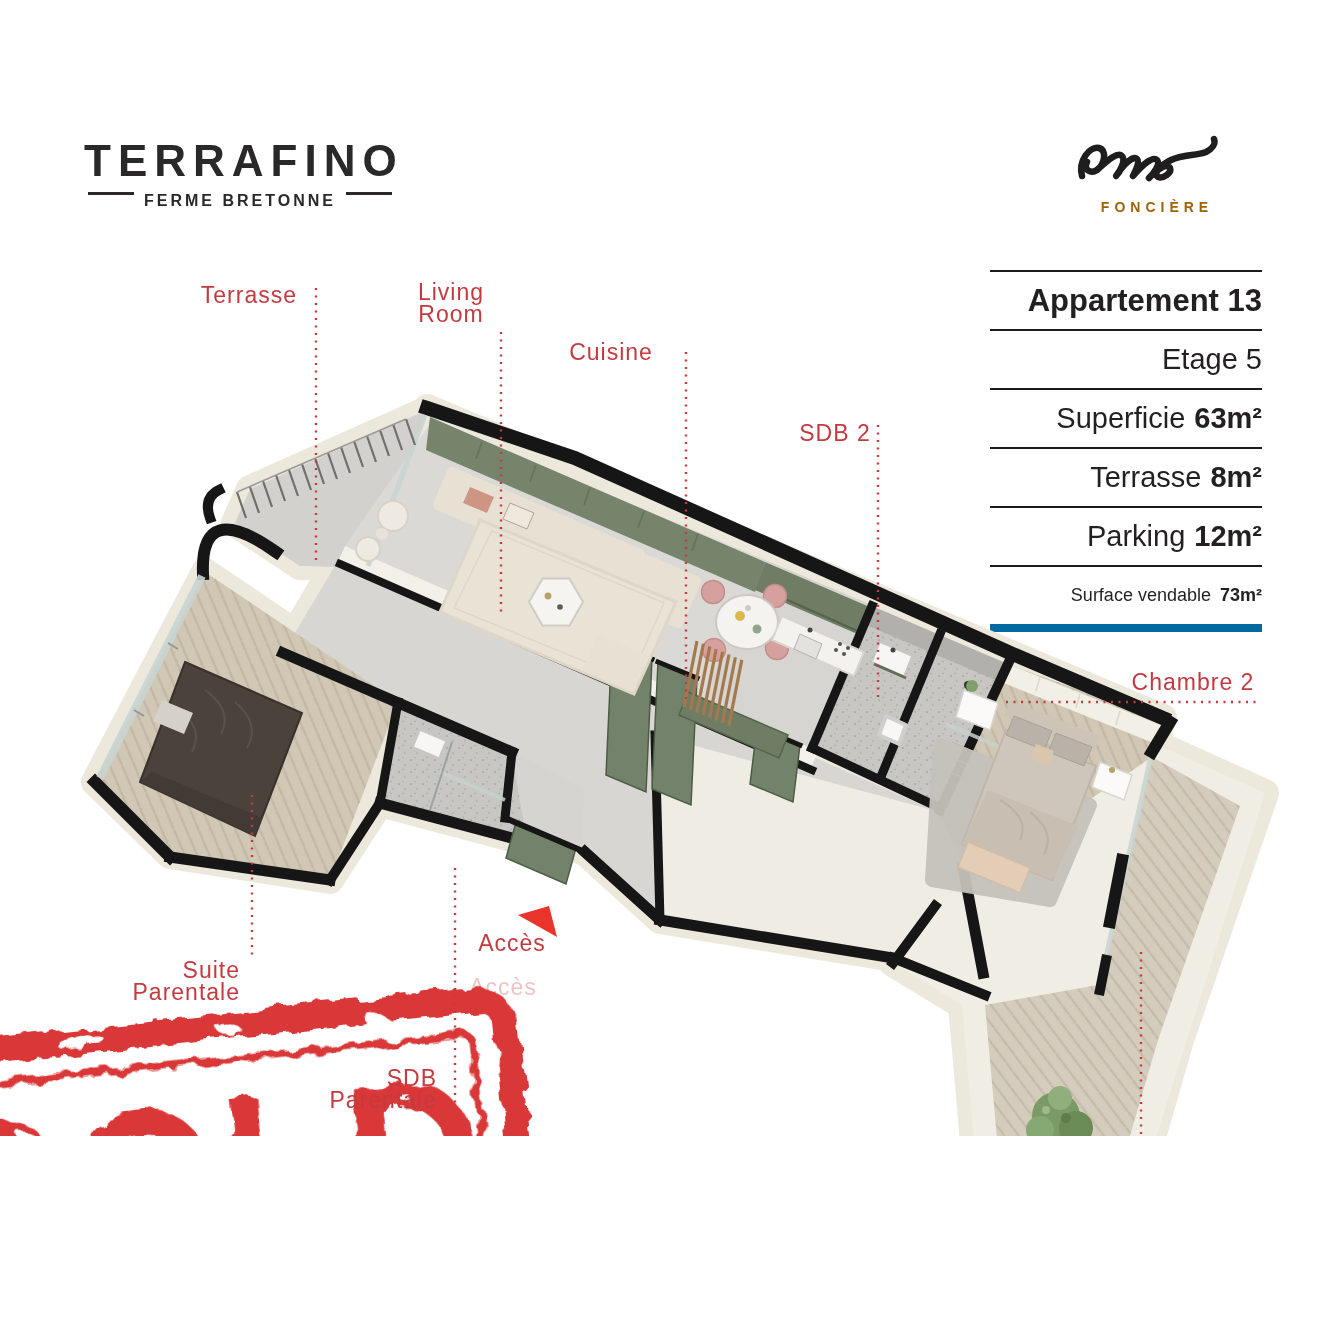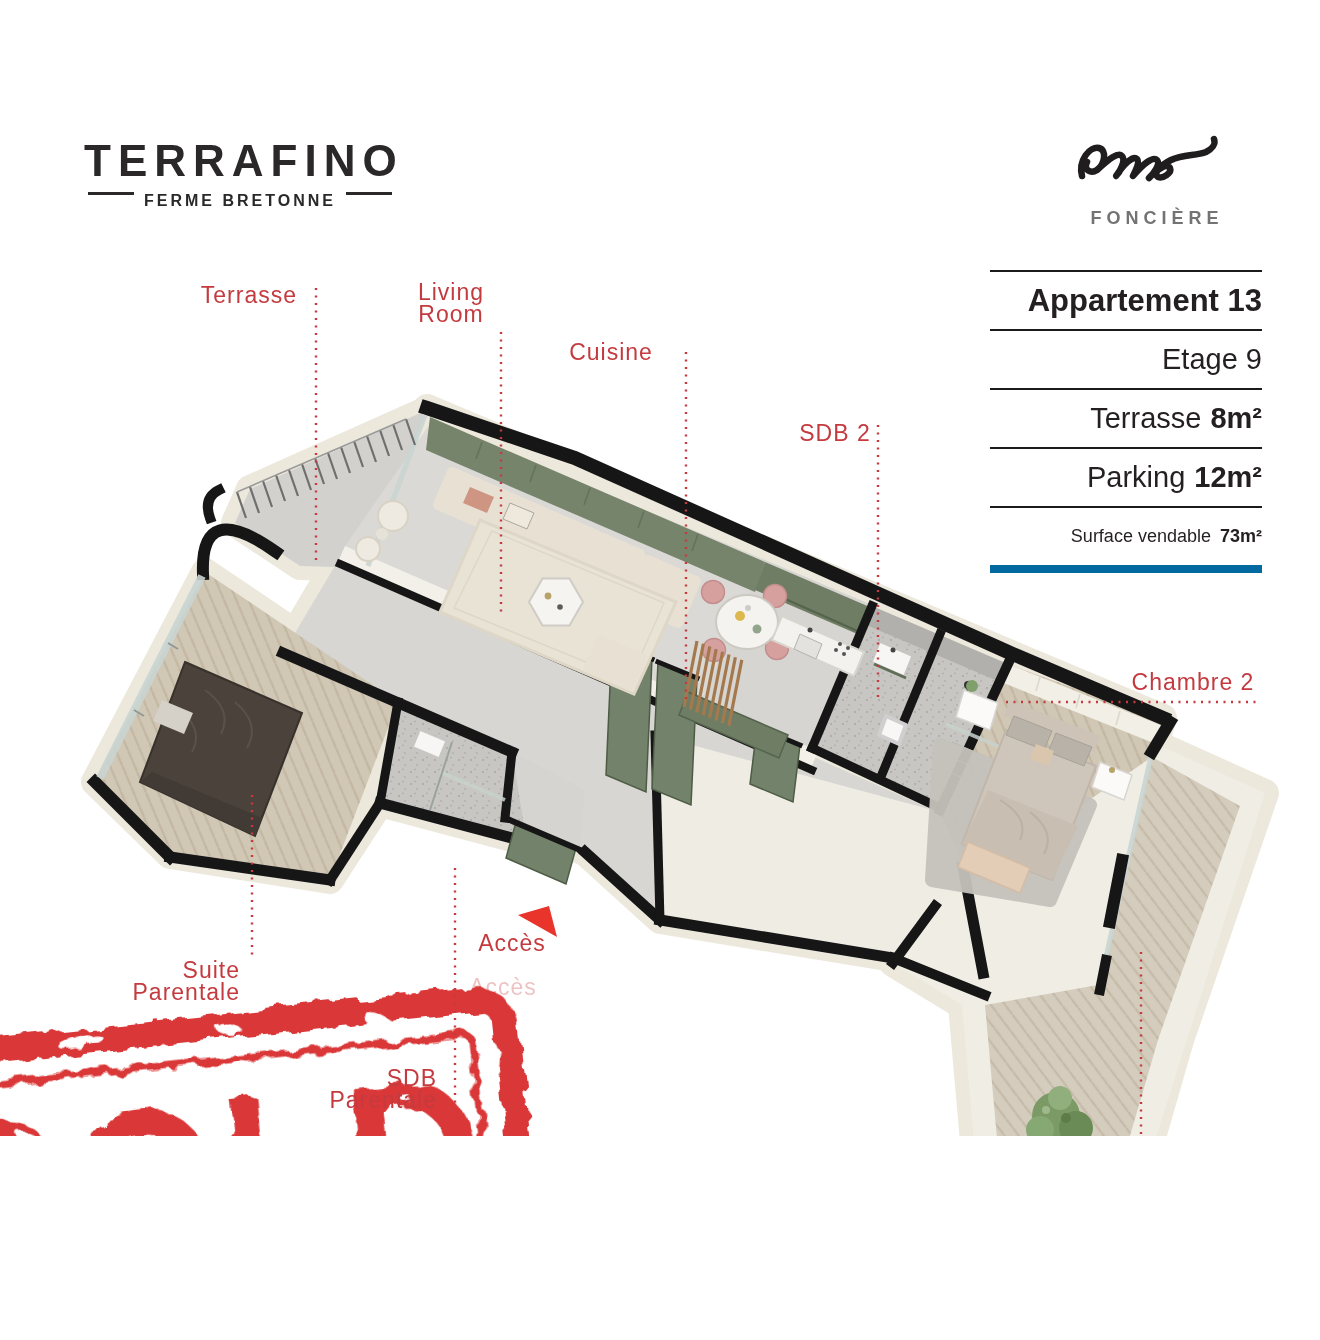--- a/index.html
+++ b/index.html
@@ -5,21 +5,21 @@
   html,body{margin:0;padding:0;background:#fff;}
   .canvas{position:relative;width:1320px;height:1136px;background:#ffffff;overflow:hidden;
           font-family:"Liberation Sans",sans-serif;}
   
   .brand{position:absolute;left:84px;top:136px;width:312px;text-align:center;color:#262425;}
   .brand-name{font-size:44px;font-weight:700;letter-spacing:7px;color:#2a2829;}
   .brand-sub{margin-top:6px;display:flex;align-items:flex-start;justify-content:center;gap:10px;}
   .brand-sub .bline{display:inline-block;width:46px;height:3px;background:#2a2829;}
   .brand-sub .btext{font-size:16px;font-weight:700;letter-spacing:3px;color:#2a2829;}
   .partner{position:absolute;left:1062px;top:126px;width:190px;text-align:center;color:#222021;}
-  .partner-sub{font-size:18px;font-weight:700;letter-spacing:5px;margin-top:16px;color:#737373;}
+  .partner-sub{font-size:14px;font-weight:700;letter-spacing:5px;margin-top:7px;color:#a16207;}
   
   .info{position:absolute;left:990px;top:270px;width:272px;color:#241f20;}
   .info-row{display:flex;justify-content:flex-end;align-items:center;gap:9px;height:57px;
             border-top:2px solid #1d1a1a;font-size:29px;}
   .info-row:last-child{border-bottom:8px solid #0369a1;font-size:18px;}
   .info-row .b{font-weight:700;font-size:31px;text-align:center;}
   .info-row .val{font-weight:700;}
   
   svg.plan{position:absolute;left:0;top:0;}
   .rlabel{fill:#c43a3f;font-size:23px;letter-spacing:1px;font-weight:500;}
@@ -49,21 +49,25 @@
       <path d="M10,50 C6,34 18,20 27,22 C35,24 33,38 25,44 C19,48 11,44 15,36 M25,44 C37,33 46,26 50,30 C54,34 48,46 44,50 C52,38 61,29 65,33 C68,36 63,46 61,50 C71,38 81,30 85,34 C89,38 81,48 77,52 M77,52 C85,43 95,37 98,42 C100,47 91,53 86,51 C81,48 87,40 99,34 C111,28 124,30 134,26 C140,23 144,18 142,13" fill="none" stroke="#1f1d1e" stroke-width="6.5" stroke-linecap="round" stroke-linejoin="round"></path>
     </svg>
     <div class="partner-sub">FONCIÈRE</div>
   </div>
 
   <div class="info">
     <div class="info-row">
         <span class="lbl b">Appartement 13</span>
       </div>
     <div class="info-row">
-        <span class="lbl">Etage 9</span>
+        <span class="lbl">Etage 5</span>
+      </div>
+    <div class="info-row">
+        <span class="lbl">Superficie</span>
+        <span class="val">63m²</span>
       </div>
     <div class="info-row">
         <span class="lbl">Terrasse</span>
         <span class="val">8m²</span>
       </div>
     <div class="info-row">
         <span class="lbl">Parking</span>
         <span class="val">12m²</span>
       </div>
     <div class="info-row">

